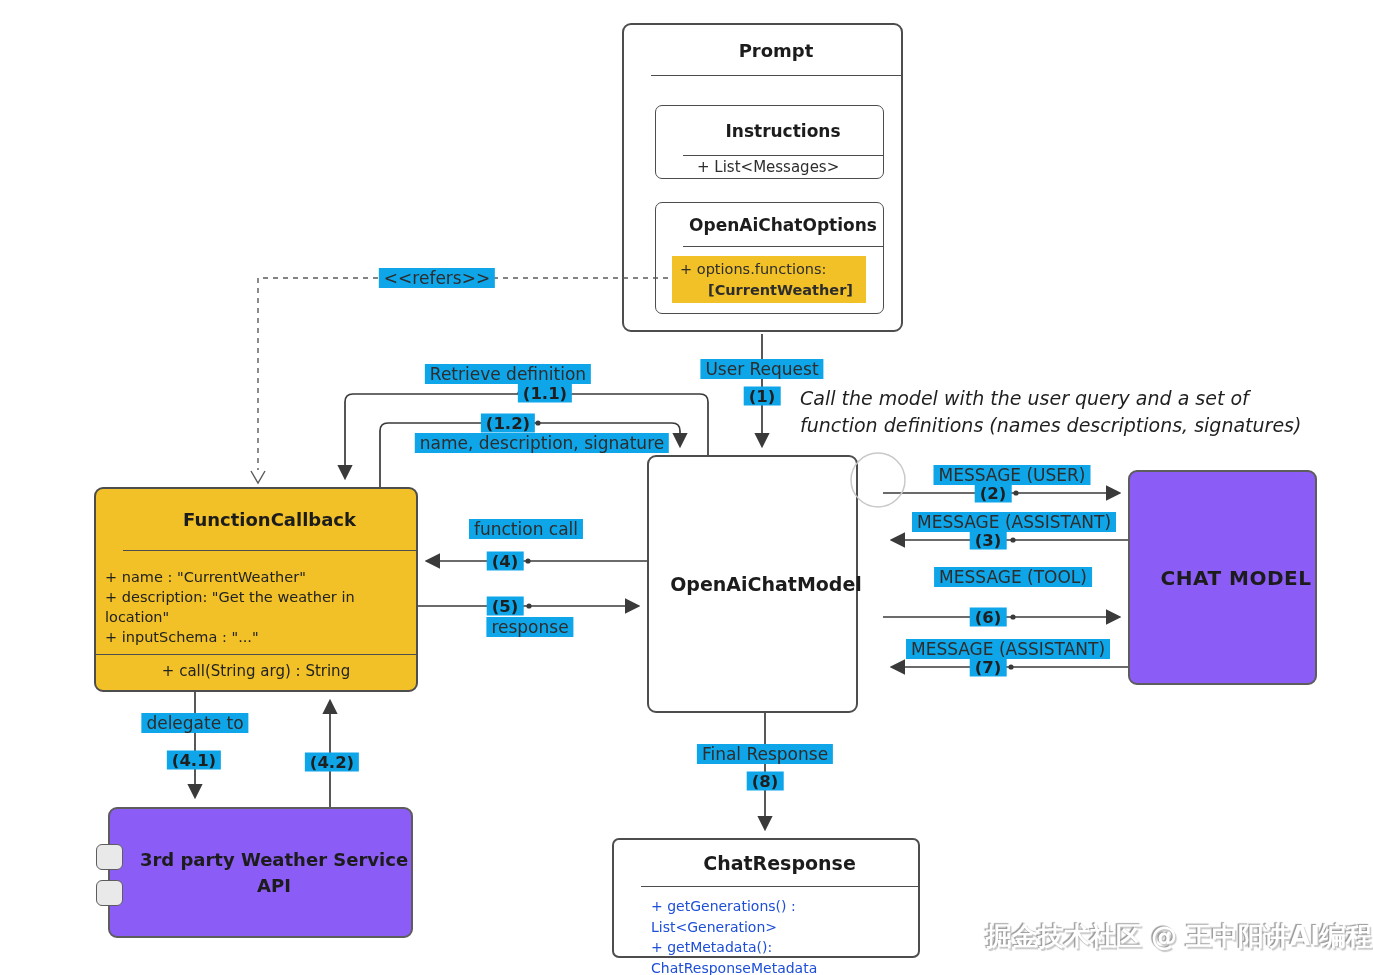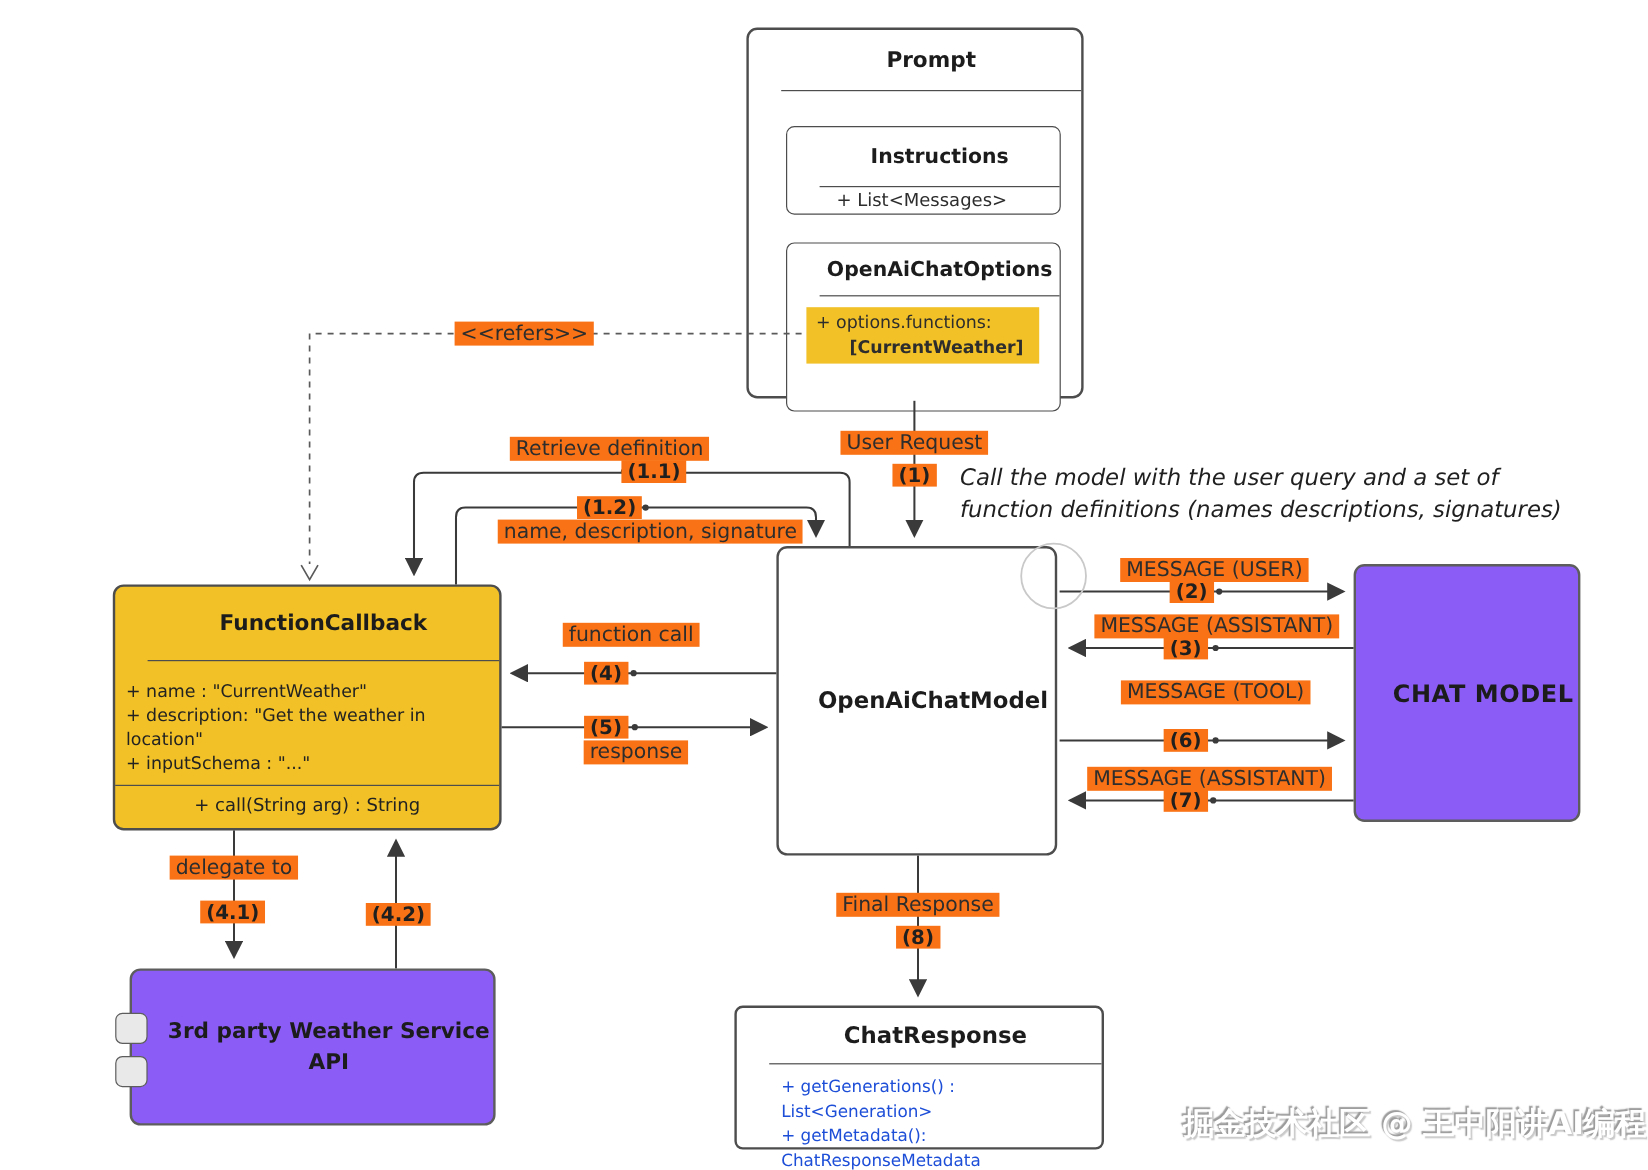--- a/index.html
+++ b/index.html
@@ -21,21 +21,21 @@
   }
   .gray { background:#8b5cf6; border-color:#5d5d5d; }
 
   #prompt-box { left:622px; top:23px; width:281px; height:309px; }
   #prompt-hd  { height:50px; font-size:18px; }
 
   #instructions-box { left:31px; top:80px; width:229px; height:74px; border-radius:7px; border-width:1.6px; }
   #instructions-hd { height:49px; font-size:17px; }
   #instructions-attr { padding:2px 0 0 14px; font-size:15px; }
 
-  #options-box { left:31px; top:177px; width:229px; height:141px; border-radius:7px; border-width:1.6px; }
+  #options-box { left:31px; top:177px; width:229px; height:112px; border-radius:7px; border-width:1.6px; }
   #options-hd { height:43px; font-size:17px; }
   #options-highlight {
     position:absolute; left:16px; top:53px; width:194px; height:47px;
     background:#f1c127; font-size:14.5px; line-height:21px; padding-top:3px;
     box-sizing:border-box;
   }
   #options-highlight .l1 { padding-left:8px; }
   #options-highlight .l2 { padding-left:36px; font-weight:bold; }
 
   #function-callback { left:94px; top:487px; width:324px; height:205px; background:#f1c127; }
@@ -43,21 +43,21 @@
   #fc-attrs {
     position:absolute; top:61px; left:0; right:0; height:105px;
     border-bottom:1.6px solid #4d4d4d; box-sizing:border-box;
     padding:17px 0 0 9px; font-size:14.5px; line-height:20px; color:#222;
   }
   #fc-method {
     position:absolute; bottom:0; left:0; right:0; height:39px;
     display:flex; align-items:center; justify-content:center; font-size:15px; color:#222;
   }
 
-  #openai-chat-model { left:647px; top:455px; width:234px; height:258px;
+  #openai-chat-model { left:647px; top:455px; width:211px; height:258px;
     display:flex; align-items:center; justify-content:center;
     font-weight:bold; font-size:19px; color:#1c1c1c; }
 
   #chat-model { left:1128px; top:470px; width:189px; height:215px;
     display:flex; align-items:center; justify-content:center;
     font-weight:bold; font-size:20px; letter-spacing:0.5px; color:#1c1c1c; }
 
   #weather-api { left:108px; top:807px; width:305px; height:131px;
     display:flex; flex-direction:column; align-items:center; justify-content:center;
     font-weight:bold; font-size:18px; line-height:26px; color:#1c1c1c; text-align:center; }
@@ -68,21 +68,21 @@
   #chat-response { left:612px; top:838px; width:308px; height:120px; border-radius:7px; }
   #cr-hd { height:46px; font-size:19px; }
   #cr-body { padding:9px 0 0 10px; font-size:14px; line-height:20.5px; color:#1d4ed8; }
 
   
   #wires { position:absolute; left:0; top:0; z-index:2; pointer-events:none; }
 
   
   .lbl {
     position:absolute; transform:translate(-50%,-50%); white-space:nowrap;
-    z-index:3; background:#f97316; padding:0 5px; font-size:17px; color:#2d2d2d;
+    z-index:3; background:#0ea5e9; padding:0 5px; font-size:17px; color:#2d2d2d;
   }
   .num { font-weight:bold; font-size:16.5px; color:#1f1f1f; }
   .lbl-refers       { left:437px;  top:278px; }
   .lbl-retrieve     { left:508px;  top:374px; }
   .lbl-1-1          { left:545px;  top:393px; }
   .lbl-1-2          { left:508px;  top:423px; }
   .lbl-nds          { left:542px;  top:443px; }
   .lbl-user-request { left:762px;  top:369px; }
   .lbl-1            { left:762px;  top:396px; }
   .lbl-msg-user     { left:1012px; top:475px; }

